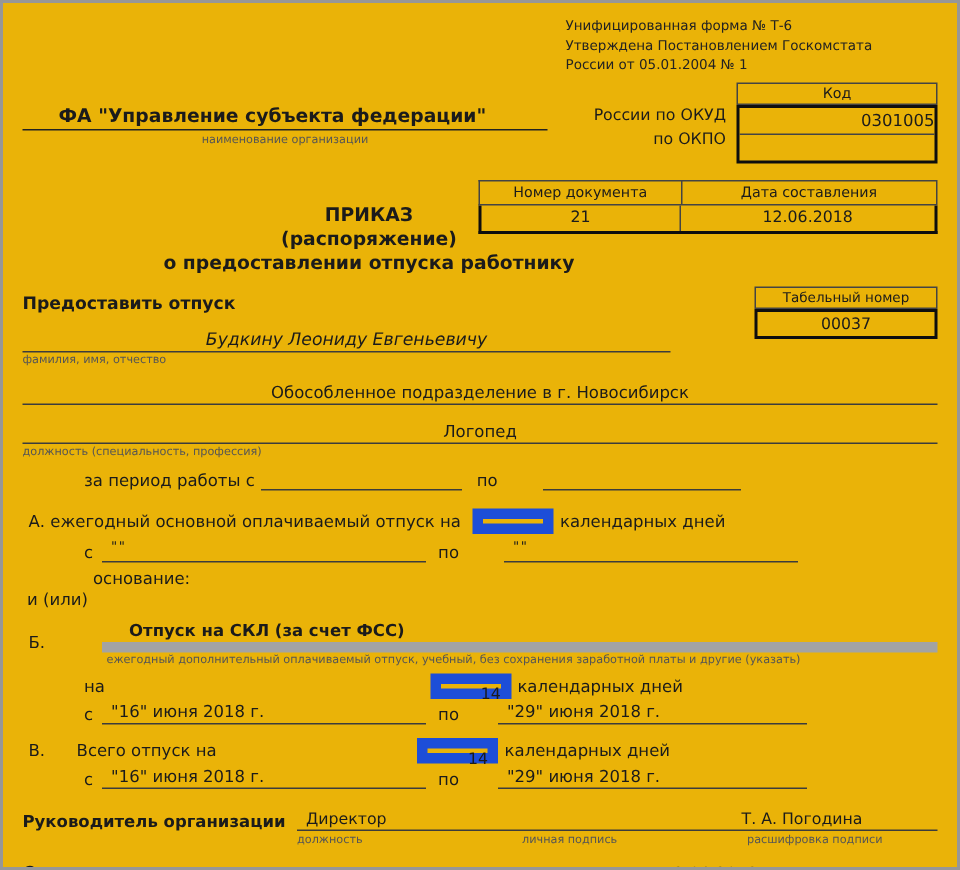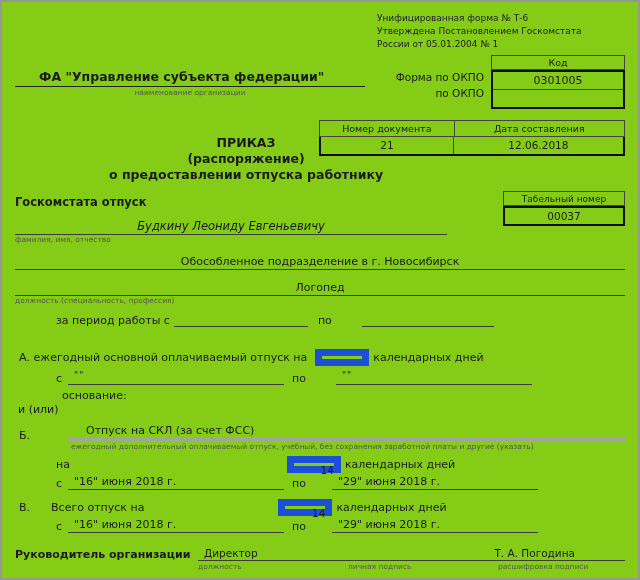--- a/index.html
+++ b/index.html
@@ -1,43 +1,43 @@
 <!DOCTYPE html>
 <html><head>
 <meta charset="utf-8">
 <style>
   * { margin:0; padding:0; box-sizing:border-box; }
   html,body { background:#fff; }
   .page {
     width:640px; height:580px;
     border:2px solid #979797;
-    background:#84cc16;
+    background:#eab308;
     font-family:"DejaVu Sans","Liberation Sans",sans-serif;
     color:#1b1b1b;
     overflow:hidden;
   }
   .content { padding:8px 13px 0 13px; position:relative; font-size:11px; }
 
   
-  .ul { border-bottom:4px solid #a3a3a3; }
+  .ul { border-bottom:7px solid #a3a3a3;font-weight:bold; }
   .cap { font-size:7.5px; color:#555; text-align:left; line-height:9px; }
 
   
   .form-note { margin-left:362px; margin-top:2px; font-size:9px; line-height:13px; color:#222; }
 
   
   .org-codes-row { display:flex; margin-top:4px; }
   .org-block { flex:1; margin-top:14px; margin-right:14px; }
   .org-name { font-weight:bold; font-size:12.5px; padding:0 0 2px 24px; border-bottom:1.5px solid #222; }
   .org-cap { font-size:7.5px; color:#555; text-align:center; margin-top:1px; }
   .okud-labels { width:112px; text-align:right; padding-top:14px; font-size:10.5px; line-height:16px; padding-right:7px; }
   .kod-block { width:134px; }
   .kod-header { border:1px solid #444; text-align:center; font-size:9.5px; height:15px; line-height:14px; }
   .kod-box { border:2px solid #0e0e0e; }
-  .kod-val { text-align:center; font-size:11px; height:18px; line-height:17px; border-bottom:1px solid #444; }
+  .kod-val { text-align:right; font-size:11px; height:18px; line-height:17px; border-bottom:1px solid #444; }
   .kod-empty { height:17px; }
 
   
   .doc-table { position:absolute; top:118px; right:13px; width:306px; }
   .dt-head { display:flex; }
   .dt-hcell { border:1px solid #444; text-align:center; font-size:9.5px; height:17px; line-height:16px; }
   .dt-hcell:first-child { width:44%; border-right:none; }
   .dt-hcell:last-child { width:56%; }
   .dt-vals { display:flex; border:2px solid #0e0e0e; border-top:none; height:19px; }
   .dt-vcell { text-align:center; font-size:10.5px; line-height:16px; }
@@ -95,21 +95,21 @@
       <div>Утверждена Постановлением Госкомстата</div>
       <div>России от 05.01.2004 № 1</div>
     </div>
 
     <div class="org-codes-row">
       <div class="org-block">
         <div class="org-name">ФА "Управление субъекта федерации"</div>
         <div class="org-cap">наименование организации</div>
       </div>
       <div class="okud-labels">
-        <div>Форма по ОКПО</div>
+        <div>России по ОКУД</div>
         <div>по ОКПО</div>
       </div>
       <div class="kod-block">
         <div class="kod-header">Код</div>
         <div class="kod-box">
           <div class="kod-val">0301005</div>
           <div class="kod-empty"></div>
         </div>
       </div>
     </div>
@@ -126,21 +126,21 @@
     </div>
 
     <div class="title-block">
       <div>ПРИКАЗ</div>
       <div>(распоряжение)</div>
       <div>о предоставлении отпуска работнику</div>
     </div>
 
     <div class="grant-row">
       <div class="grant-left">
-        <div class="grant-label">Госкомстата отпуск</div>
+        <div class="grant-label">Предоставить отпуск</div>
         <div class="name-line">Будкину Леониду Евгеньевичу</div>
         <div class="cap">фамилия, имя, отчество</div>
       </div>
       <div class="tab-block">
         <div class="tab-header">Табельный номер</div>
         <div class="tab-val">00037</div>
       </div>
     </div>
 
     <div class="field-c">
@@ -152,21 +152,21 @@
       <div class="cap">должность (специальность, профессия)</div>
     </div>
 
     <div class="period-row">
       <span>за период работы с</span>
       <span class="seg" style="width:134px; margin-left:4px;"></span>
       <span style="margin:0 12px 0 10px;">по</span>
       <span class="seg" style="width:132px; margin-left:18px;"></span>
     </div>
 
-    <div class="row" style="margin-top:22px;">
+    <div class="row" style="margin-top:12px;">
       <span style="margin-left:4px;">А. ежегодный основной оплачиваемый отпуск на</span>
       <span class="daysbox" style="margin-left:8px;"></span>
       <span style="margin-left:4px;">календарных дней</span>
     </div>
     <div class="row-base" style="margin-top:4px; padding-left:41px;">
       <span>с</span>
       <span class="dateseg" style="width:216px; margin-left:6px;"><span class="qm">""</span></span>
       <span style="margin:0 10px 0 8px;">по</span>
       <span class="dateseg" style="width:196px; margin-left:20px;"><span class="qm">""</span></span>
     </div>

